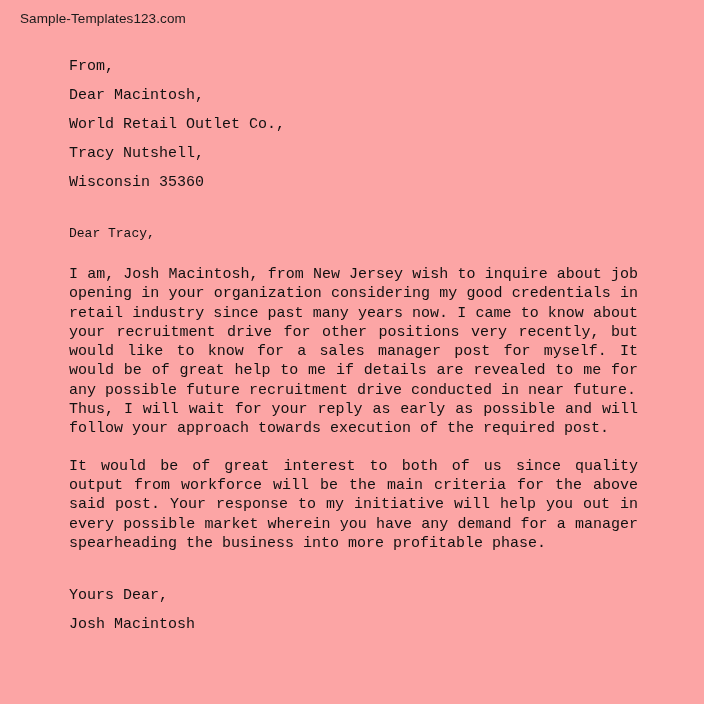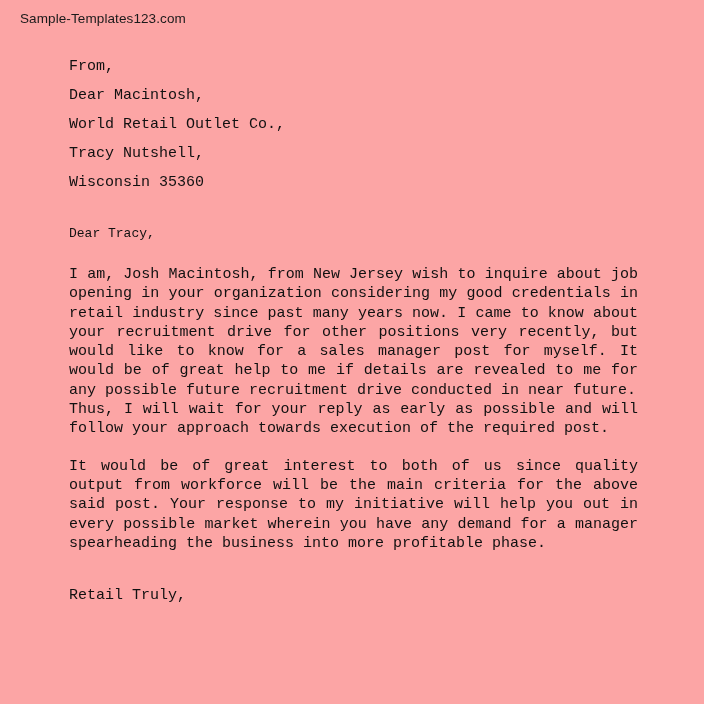--- a/index.html
+++ b/index.html
@@ -120,17 +120,18 @@
 
     <div class="salutation">Dear Tracy,</div>
 
     <div class="body-block">
       <p class="para no-stretch">I am, Josh Macintosh, from New Jersey wish to inquire about job opening in your organization considering my good credentials in retail industry since past many years now.  I came to know about your recruitment drive for other positions very recently, but would like to know for a sales manager post for myself.  It would be of great help to me if details are revealed to me for any possible future recruitment drive conducted in near future.</p>
       <p class="para tight no-stretch">Thus, I will wait for your reply as early as possible and will follow your approach towards execution of the required post.</p>
       <p class="para spaced no-stretch">It would be of great interest to both of us since quality output from workforce will be the main criteria for the above said post.  Your response to my initiative will help you out in every possible market wherein you have any demand for a manager spearheading the business into more profitable phase.</p>
     </div>
 
     <div class="closing">
-      <div class="closing-line">Retail Truly,</div>
+      <div class="closing-line">Yours Dear,</div>
+      <div class="closing-line">Josh Macintosh</div>
     </div>
 
   </div>
 </div>
 
 </body></html>

